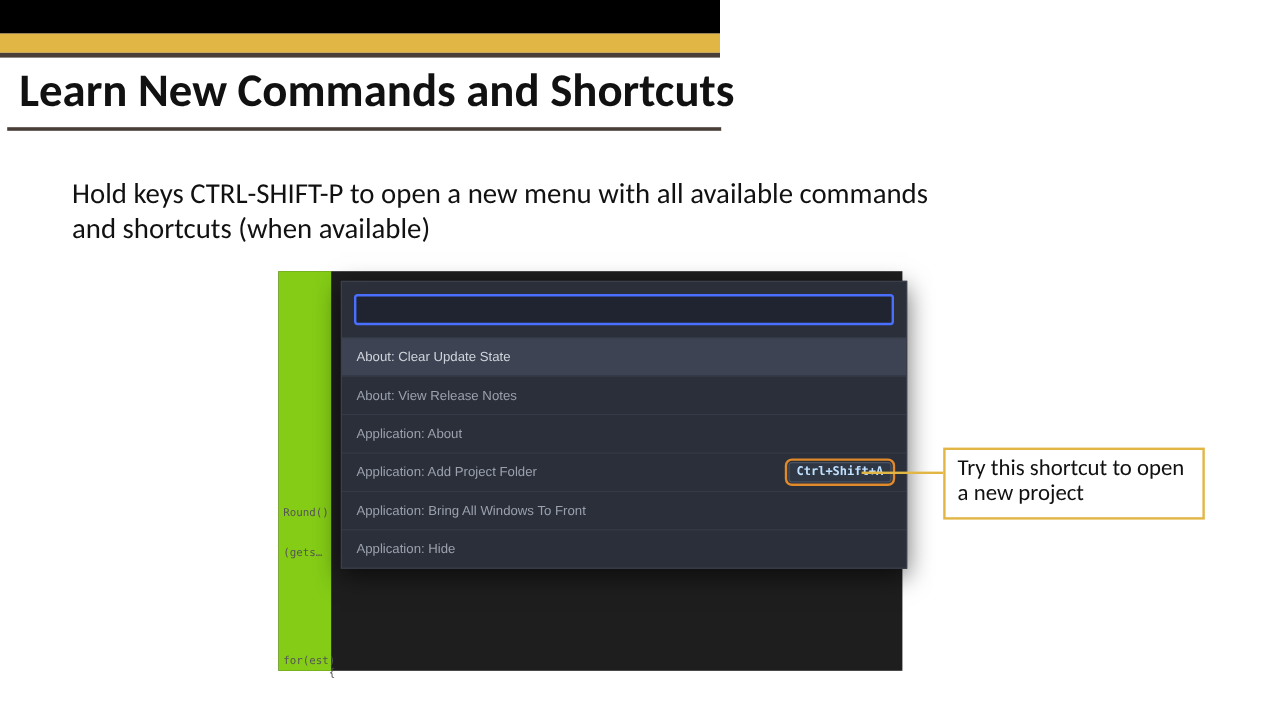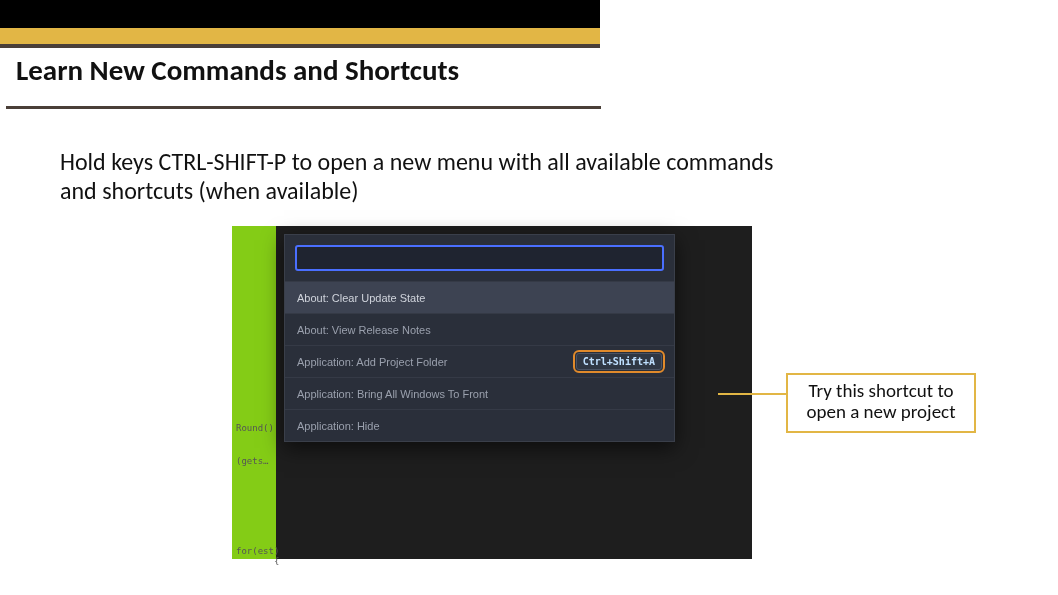--- a/index.html
+++ b/index.html
@@ -18,21 +18,21 @@
     height: 48px;
   }
   .top-band .black { position:absolute; top:0; left:0; width:100%; height:28px; background:#000; }
   .top-band .gold  { position:absolute; top:28px; left:0; width:100%; height:16px; background:#e2b645; }
   .top-band .dark  { position:absolute; top:44px; left:0; width:100%; height:4px; background:#4a3f38; }
 
   .slide-title {
     position: absolute;
     top: 52px;
     left: 16px;
-    font-size: 29px;
+    font-size: 39px;
     color: #111;
   }
   .title-underline {
     position: absolute;
     top: 106px;
     left: 6px;
     width: 595px;
     height: 3px;
     background: #4a3f38;
   }
@@ -68,21 +68,21 @@
   }
   .shot-left .snip { position:absolute; left:4px; }
   .shot-left .s1 { top: 197px; }
   .shot-left .s2 { top: 230px; }
   .shot-left .s3 { top: 320px; text-align: right; }
 
   .palette {
     position: absolute;
     left: 52px;
     top: 8px;
-    width: 391px;
+    width: 472px;
     background: #2a2f3a;
     border: 1px solid #3a3f4a;
     box-shadow: 0 6px 20px rgba(0,0,0,0.6);
   }
   .palette-input {
     margin: 10px;
     height: 26px;
     border: 2px solid #4a6fff;
     border-radius: 3px;
     background: #1f2430;
@@ -115,28 +115,27 @@
   .kbd-highlight {
     outline: 2px solid #e08a2b;
     outline-offset: 1px;
   }
 
   
   .callout {
     position: absolute;
     top: 373px;
     left: 786px;
-    width: 190px;
+    width: 218px;
     border: 2px solid #e2b645;
     padding: 6px 10px 8px 10px;
     font-size: 19px;
     line-height: 1.1;
     color: #111;
     background: #fff;
-    text-align: center;
   }
   .callout-line {
     position: absolute;
     top: 393px;
     left: 718px;
     width: 68px;
     height: 2px;
     background: #e2b645;
   }
 </style>
@@ -166,20 +165,23 @@
   <div class="palette">
     <div class="palette-input"></div>
     <div class="palette-list">
       <div class="palette-item first-item">
         <span class="cmd">About: Clear Update State</span>
       </div>
       <div class="palette-item">
         <span class="cmd">About: View Release Notes</span>
       </div>
       <div class="palette-item">
+        <span class="cmd">Application: About</span>
+      </div>
+      <div class="palette-item">
         <span class="cmd">Application: Add Project Folder</span>
         <span class="kbd-badge kbd-highlight">Ctrl+Shift+A</span>
       </div>
       <div class="palette-item">
         <span class="cmd">Application: Bring All Windows To Front</span>
       </div>
       <div class="palette-item">
         <span class="cmd">Application: Hide</span>
       </div>
     </div>

